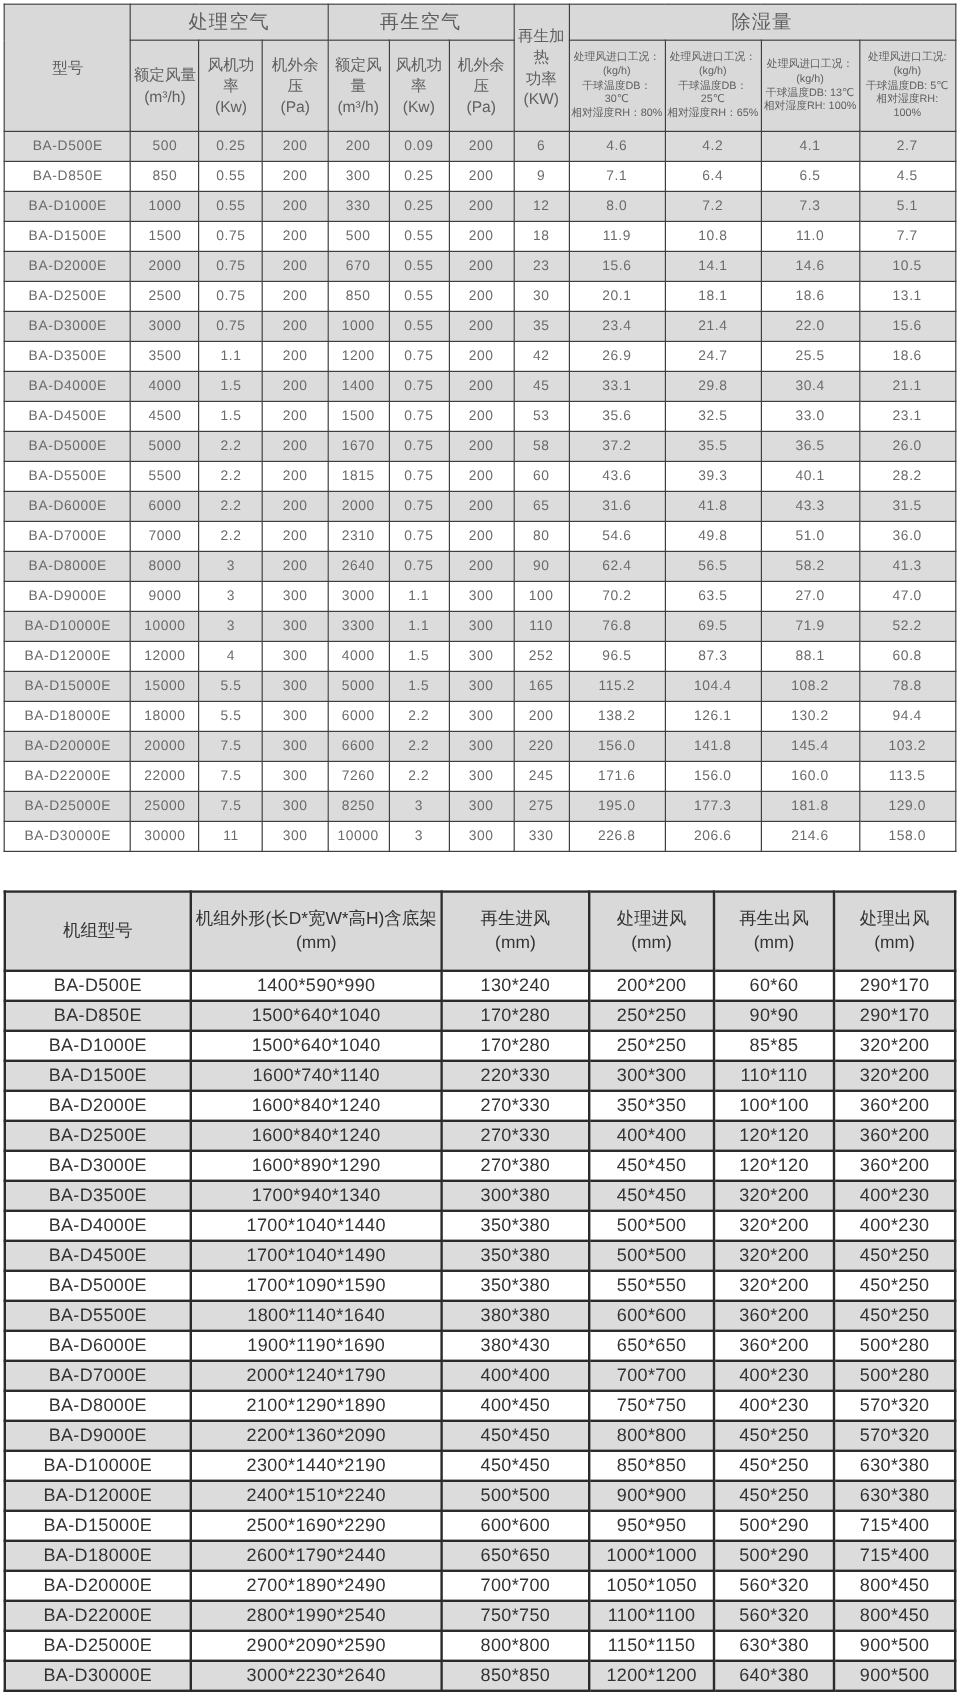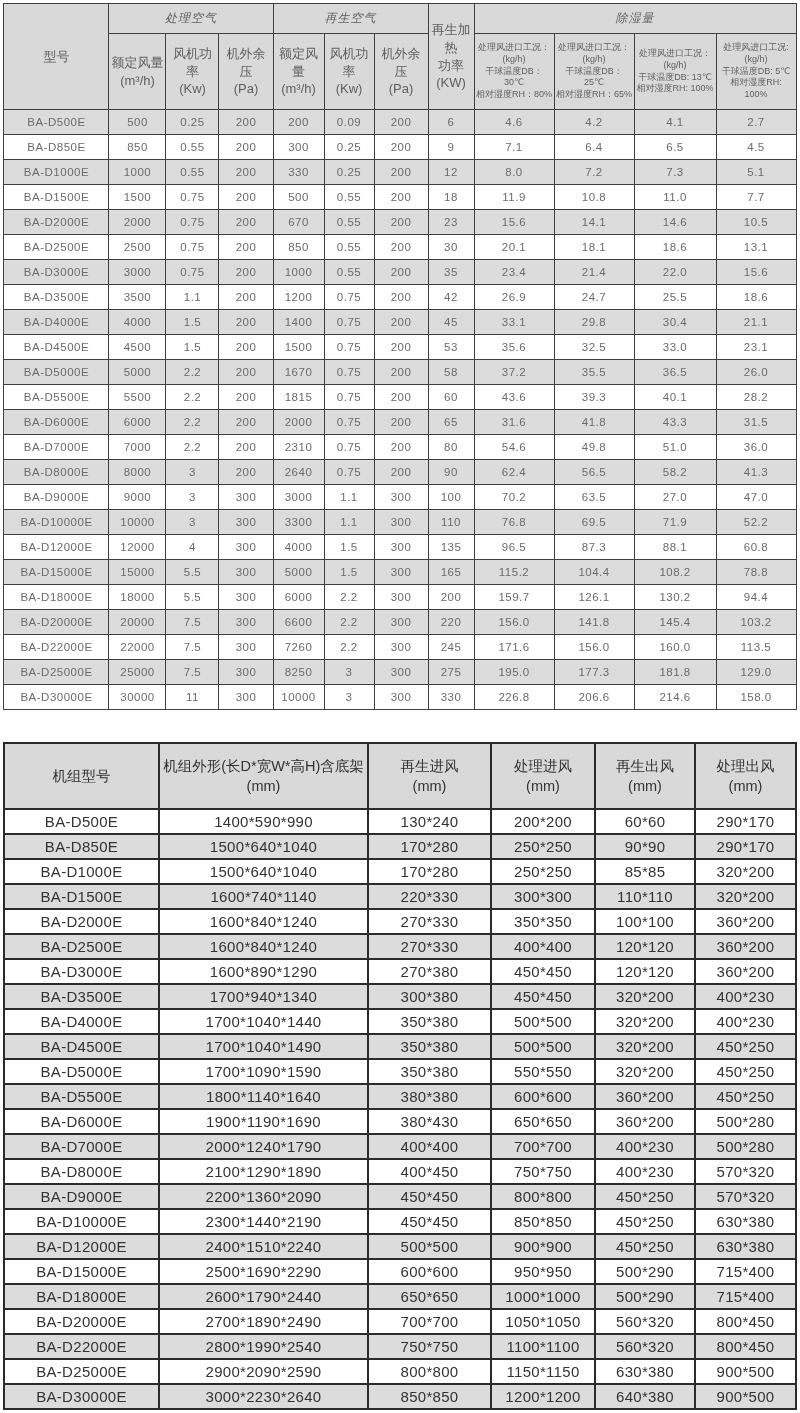--- a/index.html
+++ b/index.html
@@ -32,21 +32,21 @@
     padding: 0 1px;
     overflow: hidden;
   }
   table.spec-table th {
     background: #d9d9d9;
     font-weight: normal;
     color: #5f5f5f;
     font-size: 13px;
     line-height: 1.35;
   }
-  table.spec-table .tier1 th.group-h { height: 30px; font-size: 12px; letter-spacing: 1px; font-style: italic; }
+  table.spec-table .tier1 th.group-h { height: 30px; font-size: 16px; letter-spacing: 1px; }
   table.spec-table .tier2 th { height: 76px; }
   table.spec-table th.cond-h { font-size: 9px; line-height: 1.3; letter-spacing: 0; }
   table.spec-table td {
     color: #6b6b6b;
     font-size: 11.5px;
     height: 25px;
     letter-spacing: 0.5px;
     background: #ffffff;
   }
   table.spec-table tbody tr:nth-child(odd) td { background: #dcdcdc; }
@@ -408,21 +408,21 @@
           <td>52.2</td>
         </tr>
         <tr>
           <td>BA-D12000E</td>
           <td>12000</td>
           <td>4</td>
           <td>300</td>
           <td>4000</td>
           <td>1.5</td>
           <td>300</td>
-          <td>135</td>
+          <td>252</td>
           <td>96.5</td>
           <td>87.3</td>
           <td>88.1</td>
           <td>60.8</td>
         </tr>
         <tr>
           <td>BA-D15000E</td>
           <td>15000</td>
           <td>5.5</td>
           <td>300</td>
@@ -437,21 +437,21 @@
         </tr>
         <tr>
           <td>BA-D18000E</td>
           <td>18000</td>
           <td>5.5</td>
           <td>300</td>
           <td>6000</td>
           <td>2.2</td>
           <td>300</td>
           <td>200</td>
-          <td>159.7</td>
+          <td>138.2</td>
           <td>126.1</td>
           <td>130.2</td>
           <td>94.4</td>
         </tr>
         <tr>
           <td>BA-D20000E</td>
           <td>20000</td>
           <td>7.5</td>
           <td>300</td>
           <td>6600</td>

